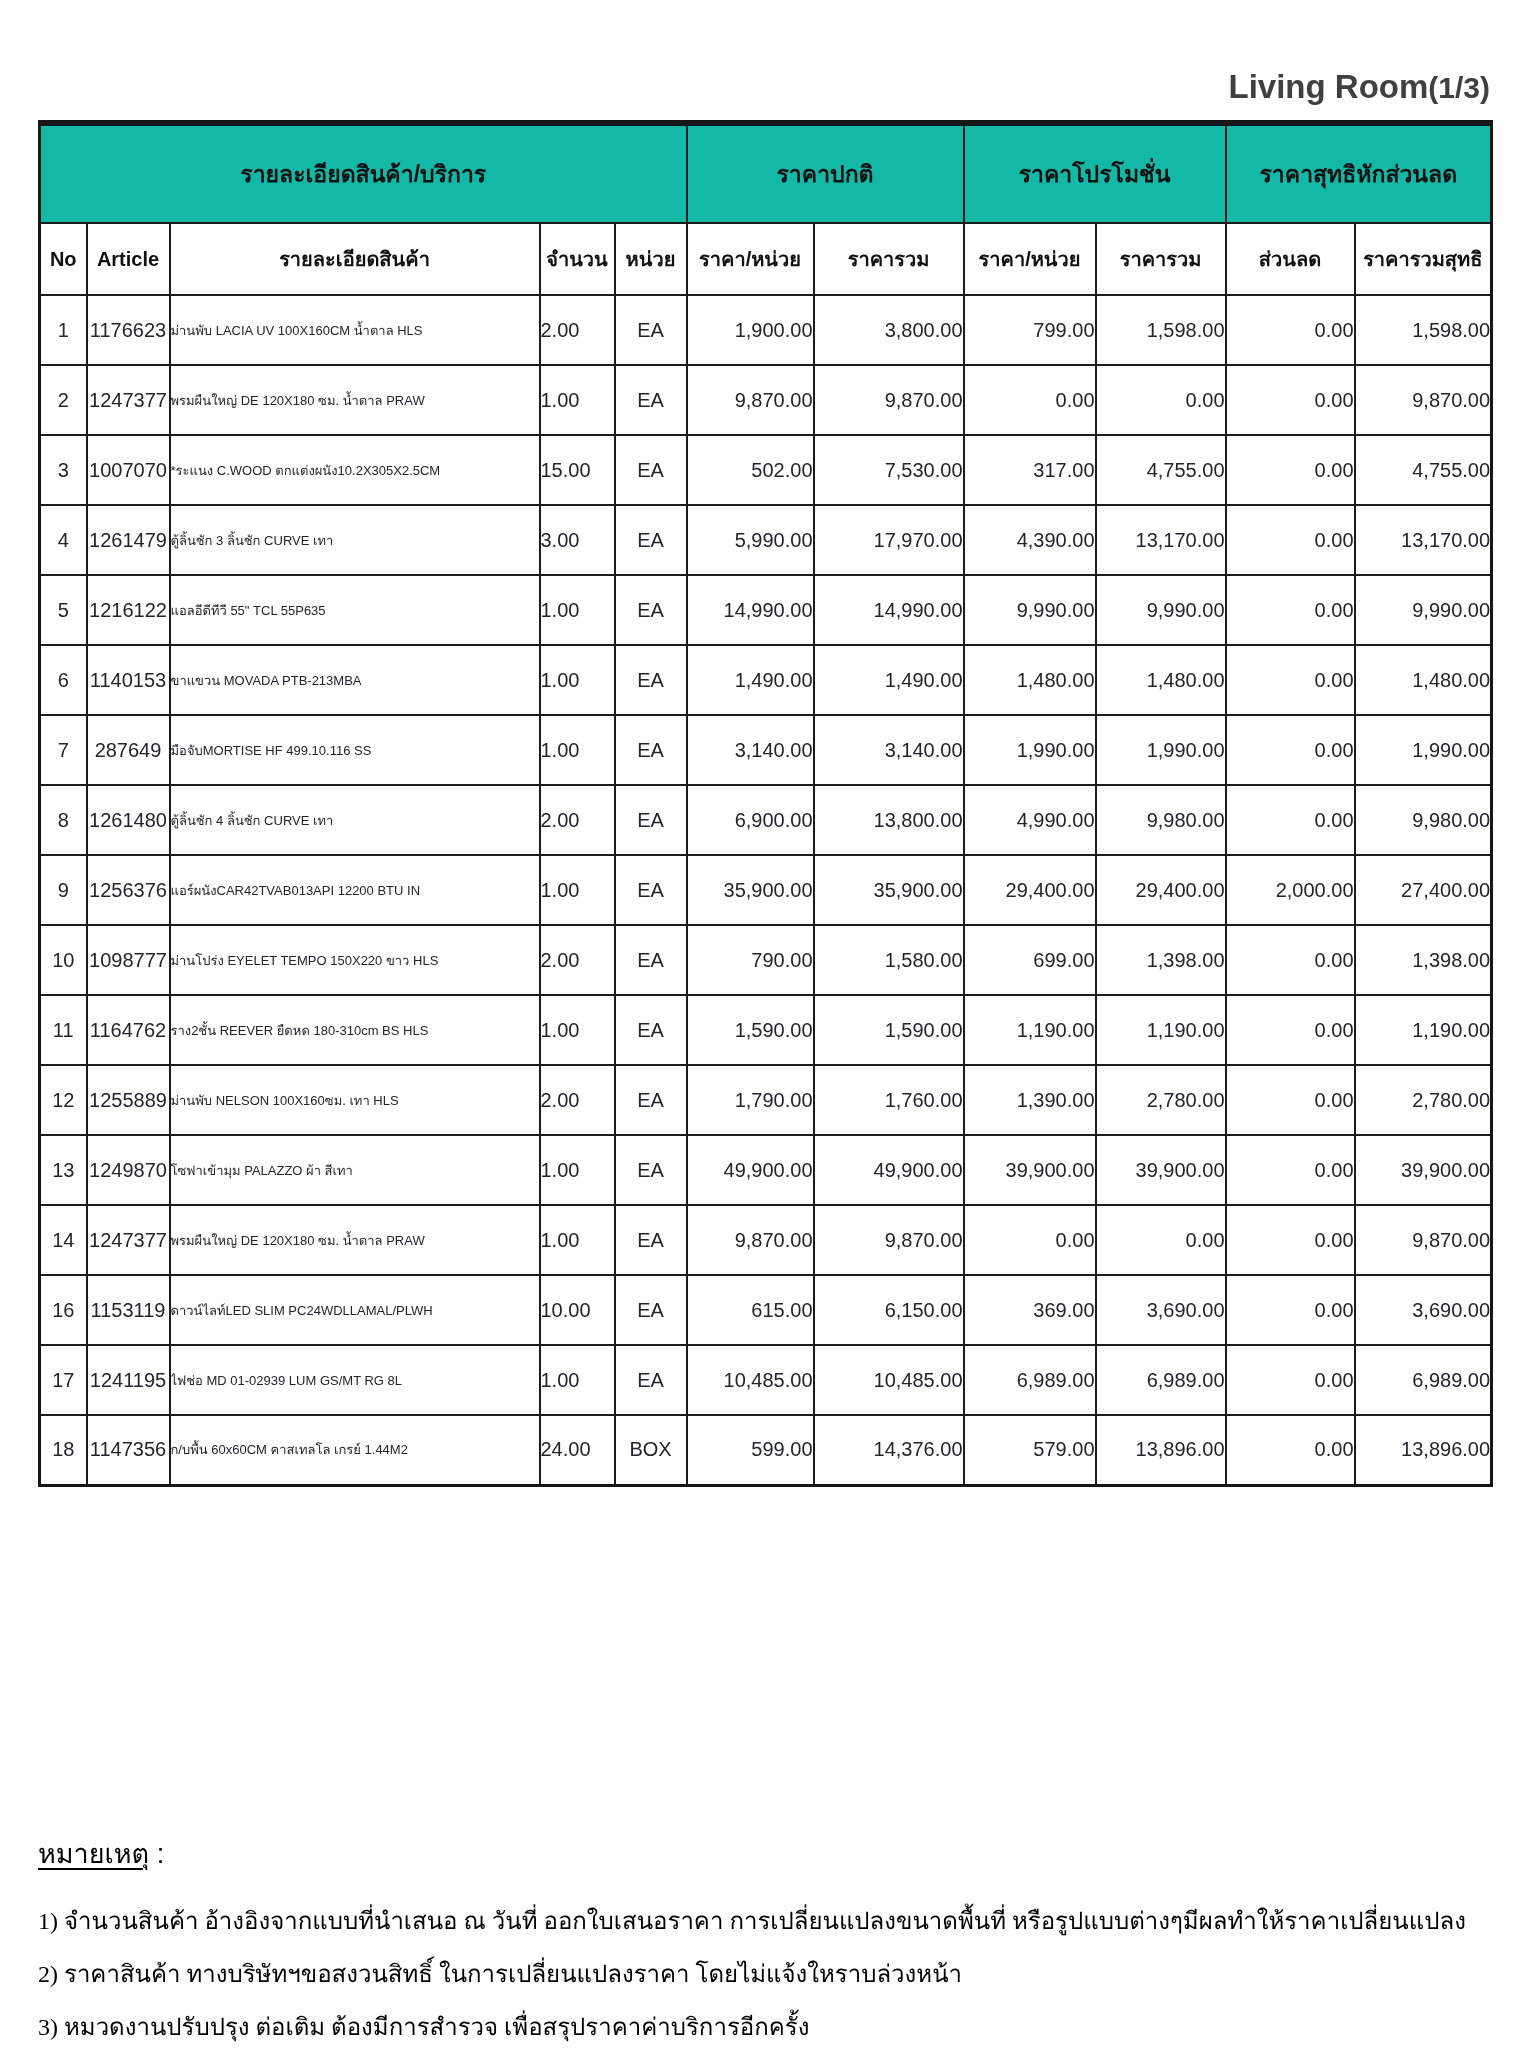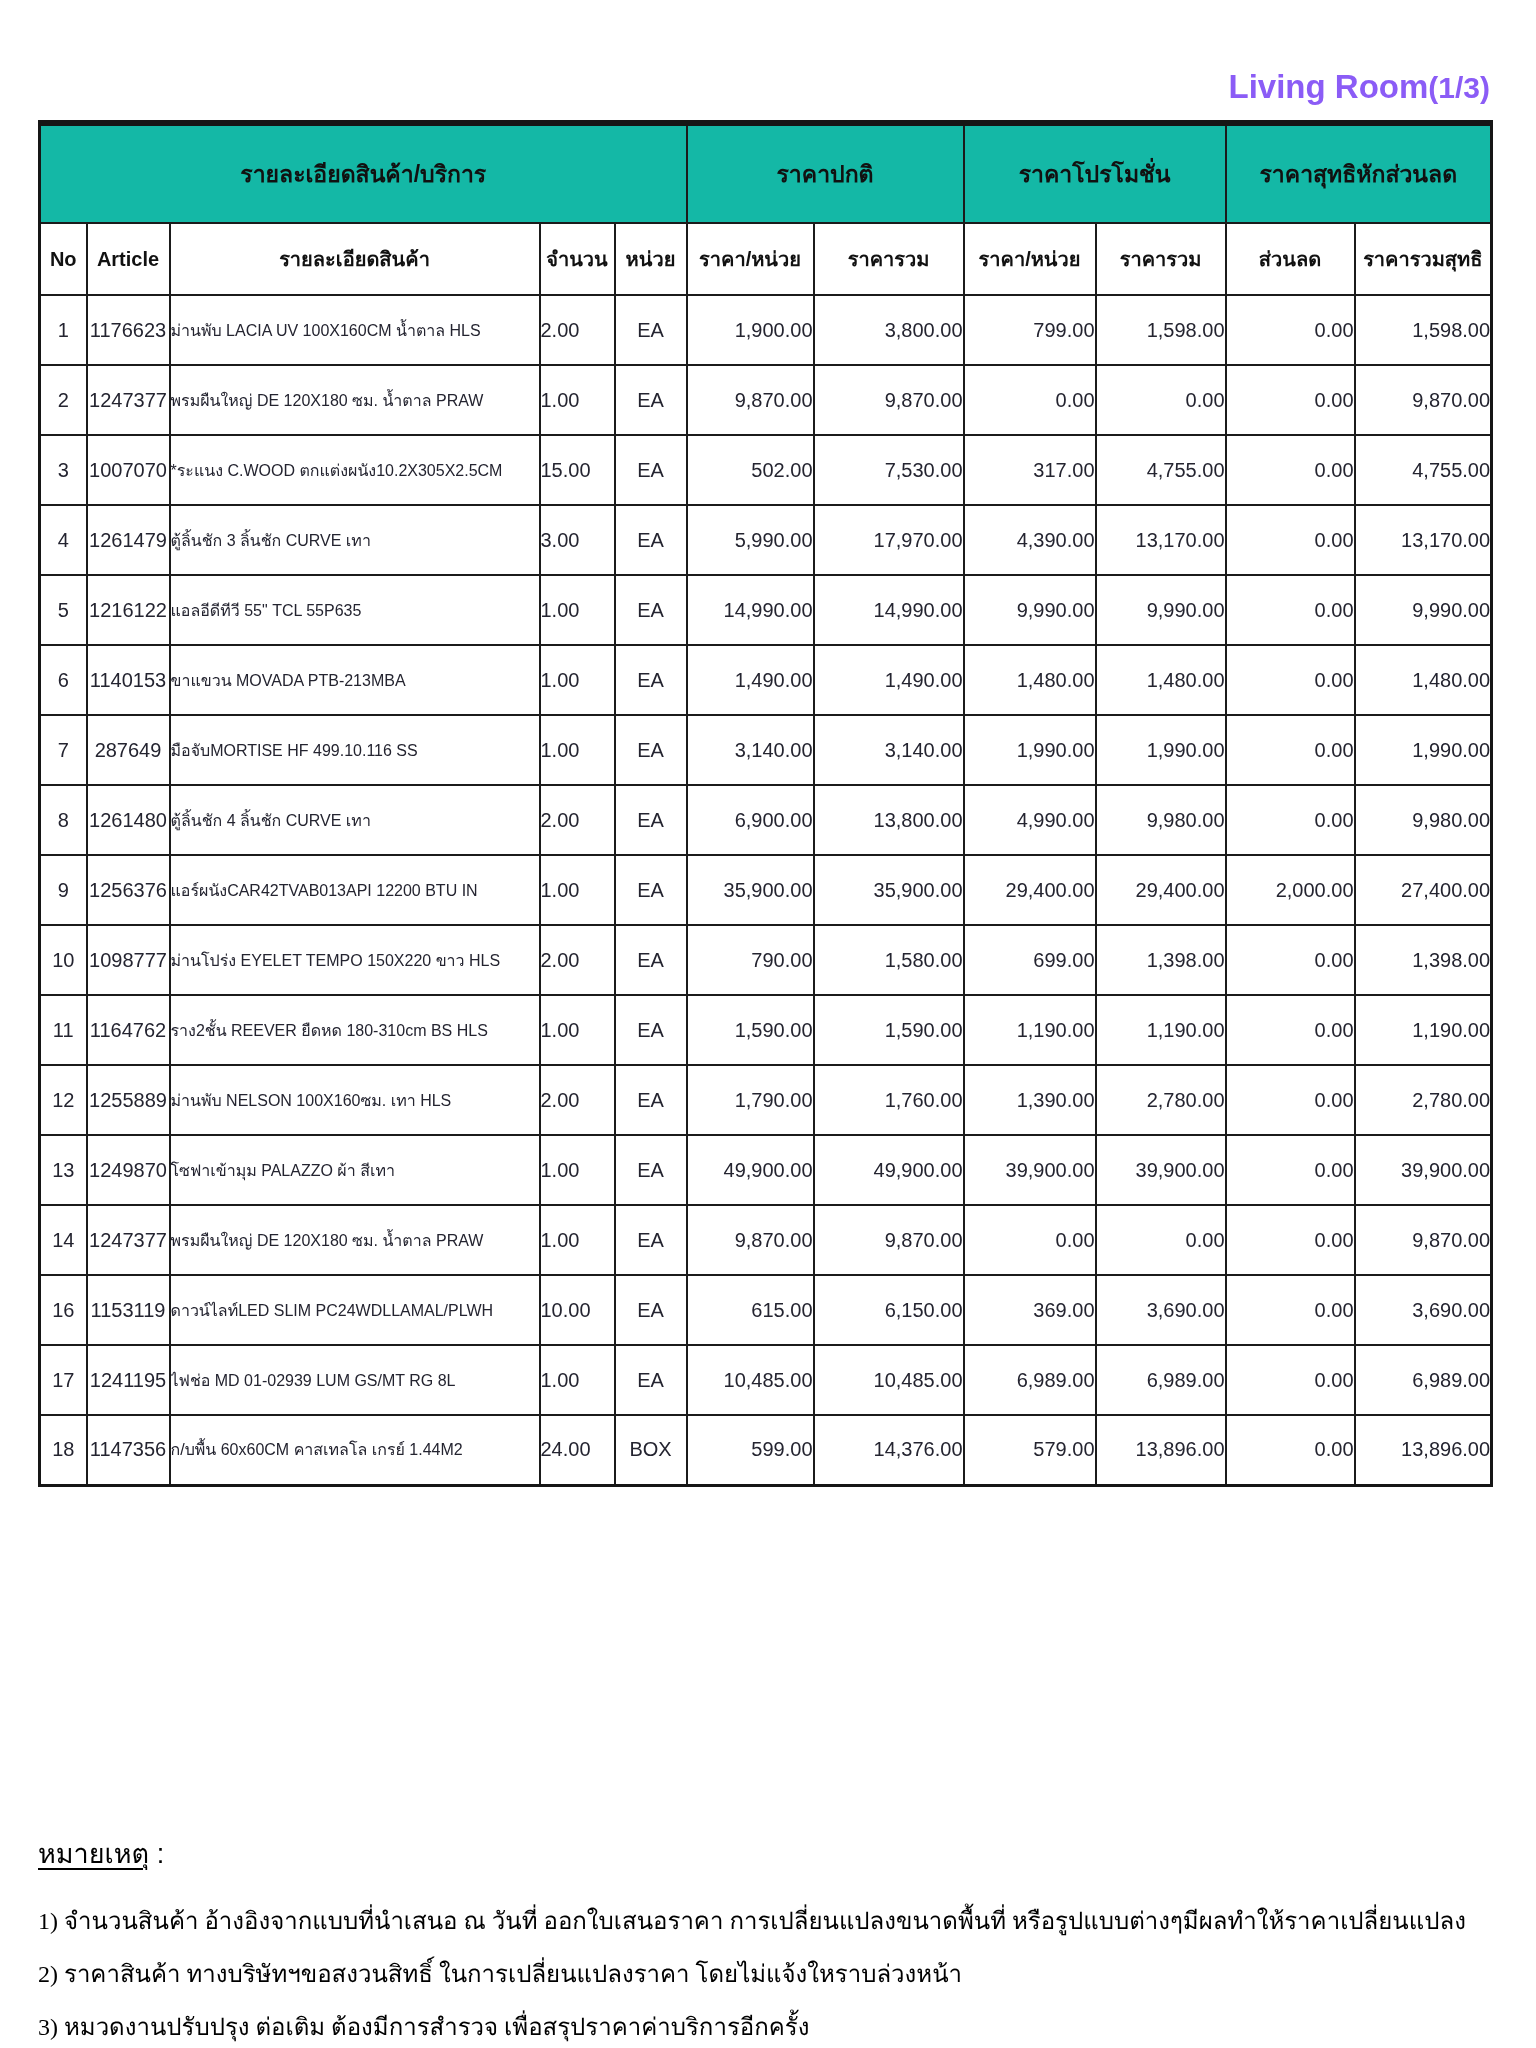--- a/index.html
+++ b/index.html
@@ -11,21 +11,21 @@
     position:relative;
     overflow:hidden;
   }
   .page { position:absolute; inset:0; }
 
   
   .title {
     position:absolute;
     top:68px; right:46px;
     font-weight:bold;
-    color:#8b5cf6;
+    color:#404040;
     white-space:nowrap;
     letter-spacing:0px;
   }
   .title .main { font-size:33px; }
   .title .pagenum { font-size:30px; font-weight:700; }
 
   
   .tbl-wrap { position:absolute; left:38px; top:120px; }
   table.quote {
     border-collapse:collapse;
@@ -63,21 +63,21 @@
     color:#242430;
     vertical-align:middle;
     background:#fff;
   }
   td.ctr  { text-align:center; }
   td.qty  { padding-right:7px; }
   td.num  { text-align:right; padding-right:11px; }
   td.desc {
     text-align:left;
     padding-left:6px;
-    font-size:16px;
+    font-size:13px;
     white-space:nowrap;
   }
 
   
   .notes {
     position:absolute;
     left:38px; top:1832px;
     width:1460px;
     color:#000;
   }

